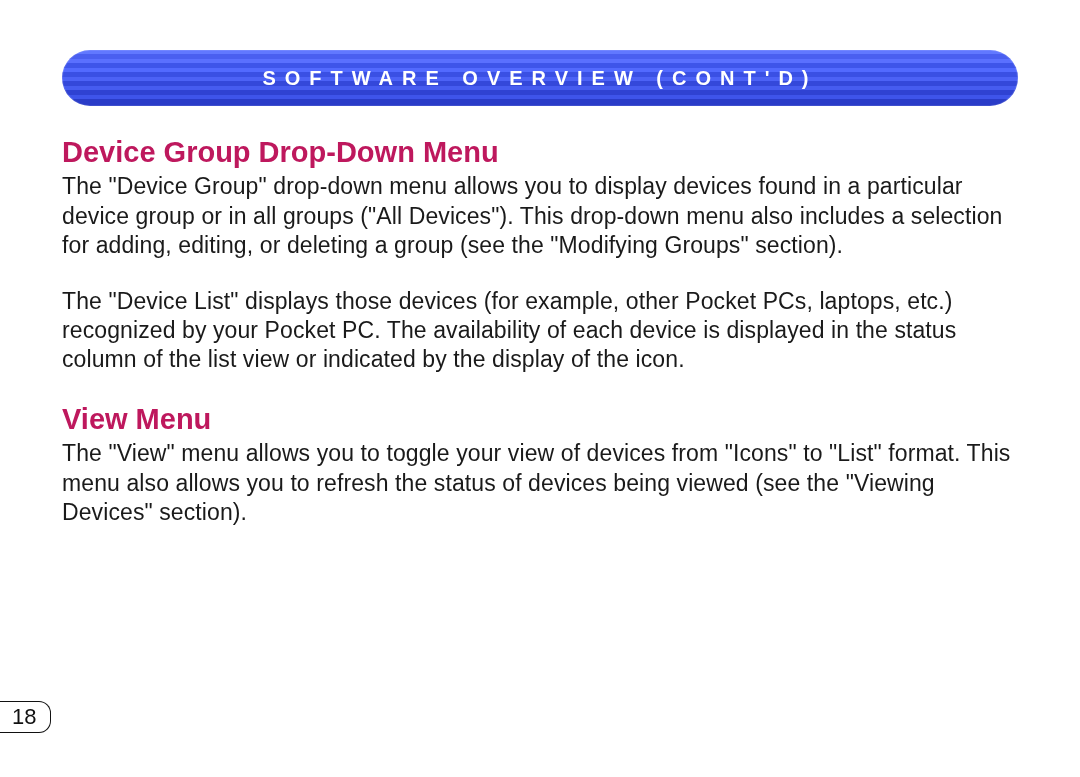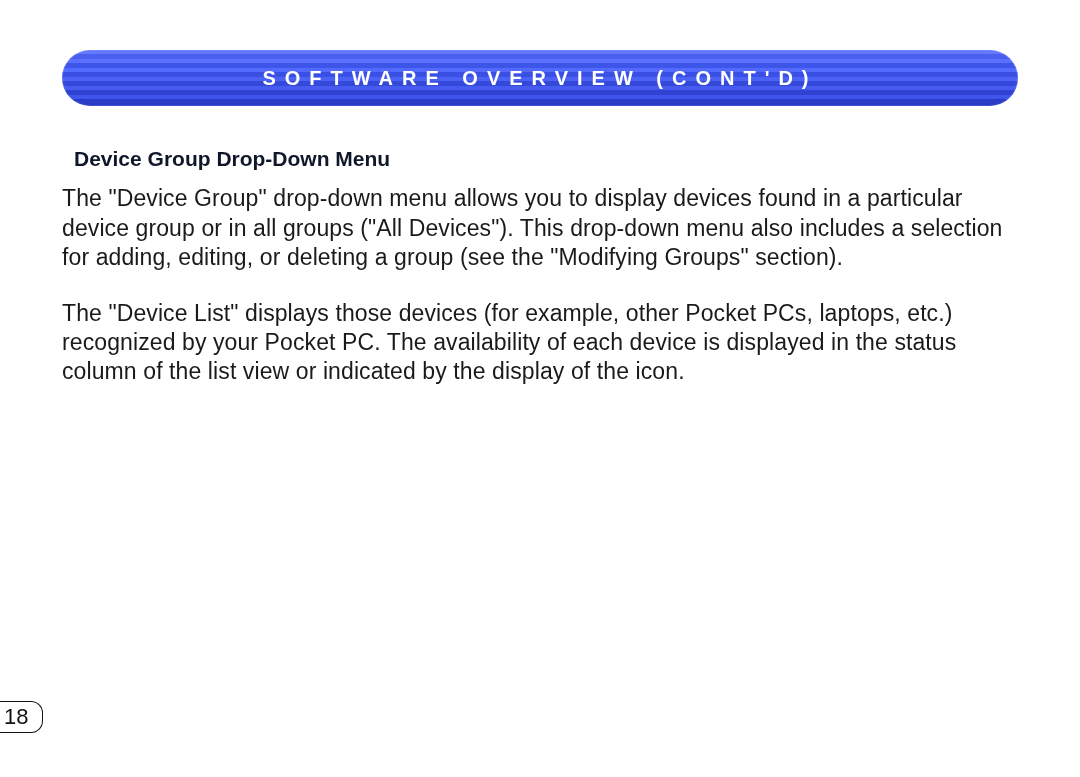--- a/index.html
+++ b/index.html
@@ -54,24 +54,24 @@
     font-family: "Segoe UI", Arial, sans-serif;
   }
   .content {
     padding-top: 28px;
   }
   .section {
     margin-bottom: 26px;
   }
   .section-heading {
     font-weight: 700;
-    font-size: 21px;
-    margin: 12px;
+    font-size: 29px;
+    margin: 0;
     line-height: 1.25;
-    color: #0f172a;
+    color: #be185d;
   }
   .section-body {
     font-size: 23px;
     line-height: 1.28;
     margin: 2px 0 0 0;
     font-weight: 400;
     color: #1a1a1a;
     letter-spacing: 0.1px;
   }
   .page-number-wrap {
@@ -80,21 +80,21 @@
     bottom: 40px;
     height: 40px;
     display: flex;
     align-items: center;
   }
   .page-number-tab {
     border: 1.6px solid #111;
     border-left: none;
     border-top-right-radius: 12px;
     border-bottom-right-radius: 12px;
-    padding: 4px 14px 4px 4px;
+    padding: 4px 14px 4px 12px;
     font-size: 22px;
     line-height: 1;
     font-weight: 400;
     background: #fff;
   }
 </style>
 </head>
 <body>
 
 <div class="page">
@@ -107,20 +107,24 @@
 
     <div class="section">
       <p class="section-heading">Device Group Drop-Down Menu</p>
       <p class="section-body">The "Device Group" drop-down menu allows you to display devices found in a particular device group or in all groups ("All Devices"). This drop-down menu also includes a selection for adding, editing, or deleting a group (see the "Modifying Groups" section).</p>
     </div>
 
     <div class="section">
       <p class="section-body">The "Device List" displays those devices (for example, other Pocket PCs, laptops, etc.) recognized by your Pocket PC. The availability of each device is displayed in the status column of the list view or indicated by the display of the icon.</p>
     </div>
 
+    <div class="section">
+      <p class="section-heading">View Menu</p>
+      <p class="section-body">The "View" menu allows you to toggle your view of devices from "Icons" to "List" format. This menu also allows you to refresh the status of devices being viewed (see the "Viewing Devices" section).</p>
+    </div>
 
   </div>
 
   <div class="page-number-wrap">
     <div class="page-number-tab">18</div>
   </div>
 
 </div>
 
 </body></html>

